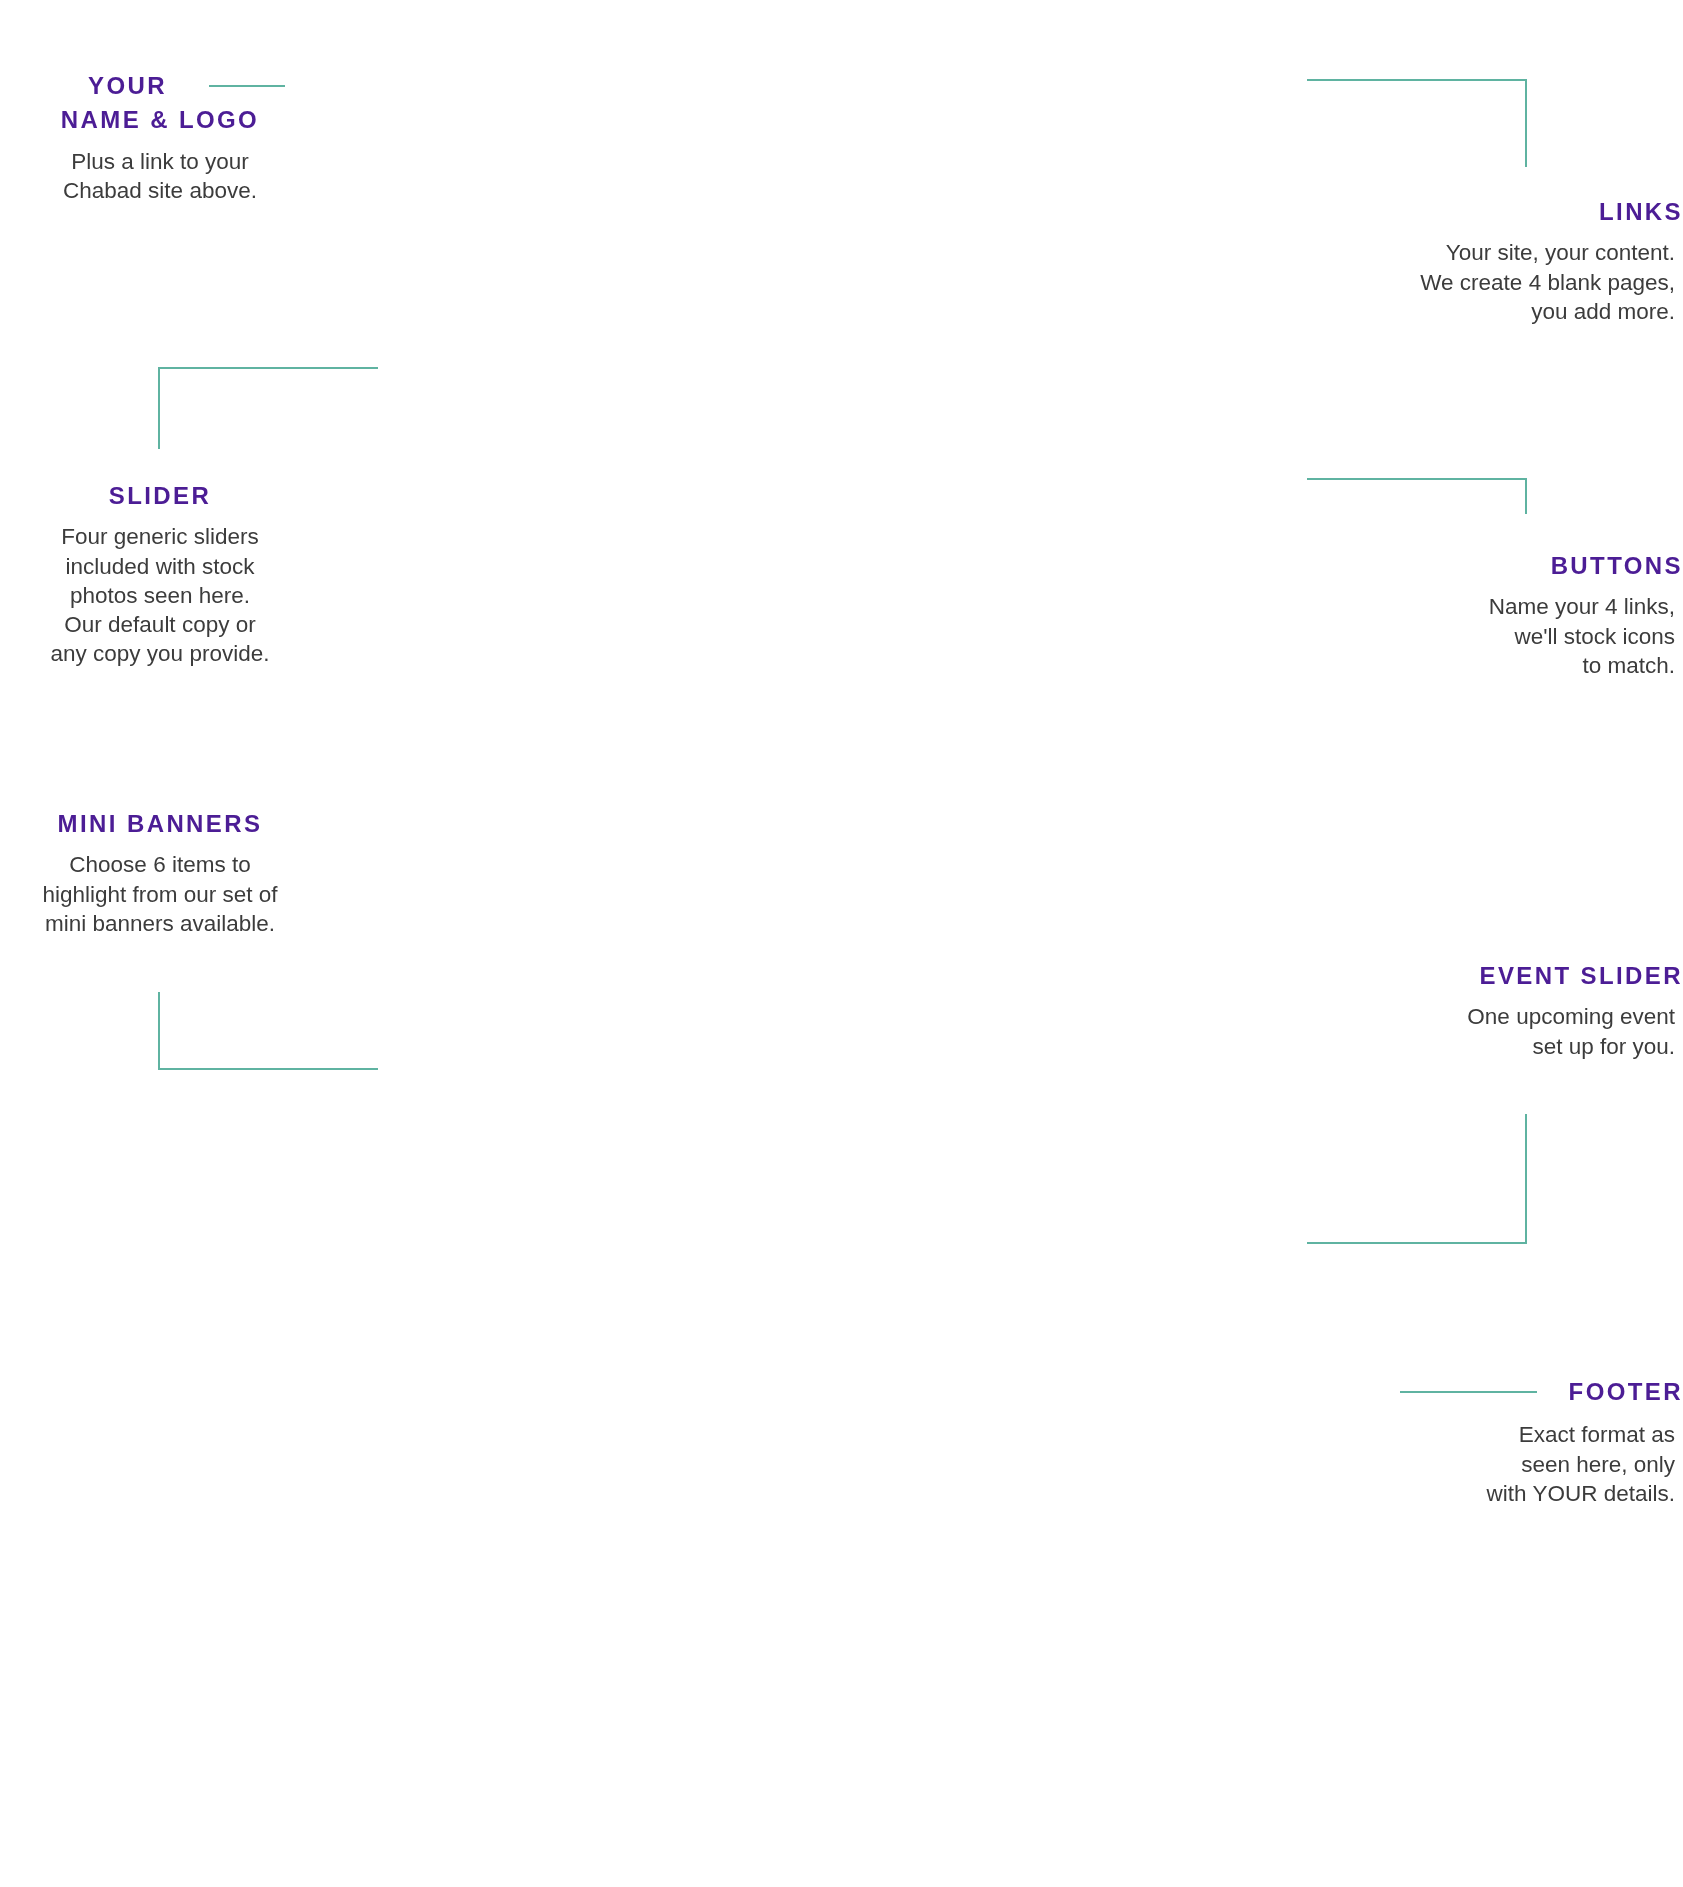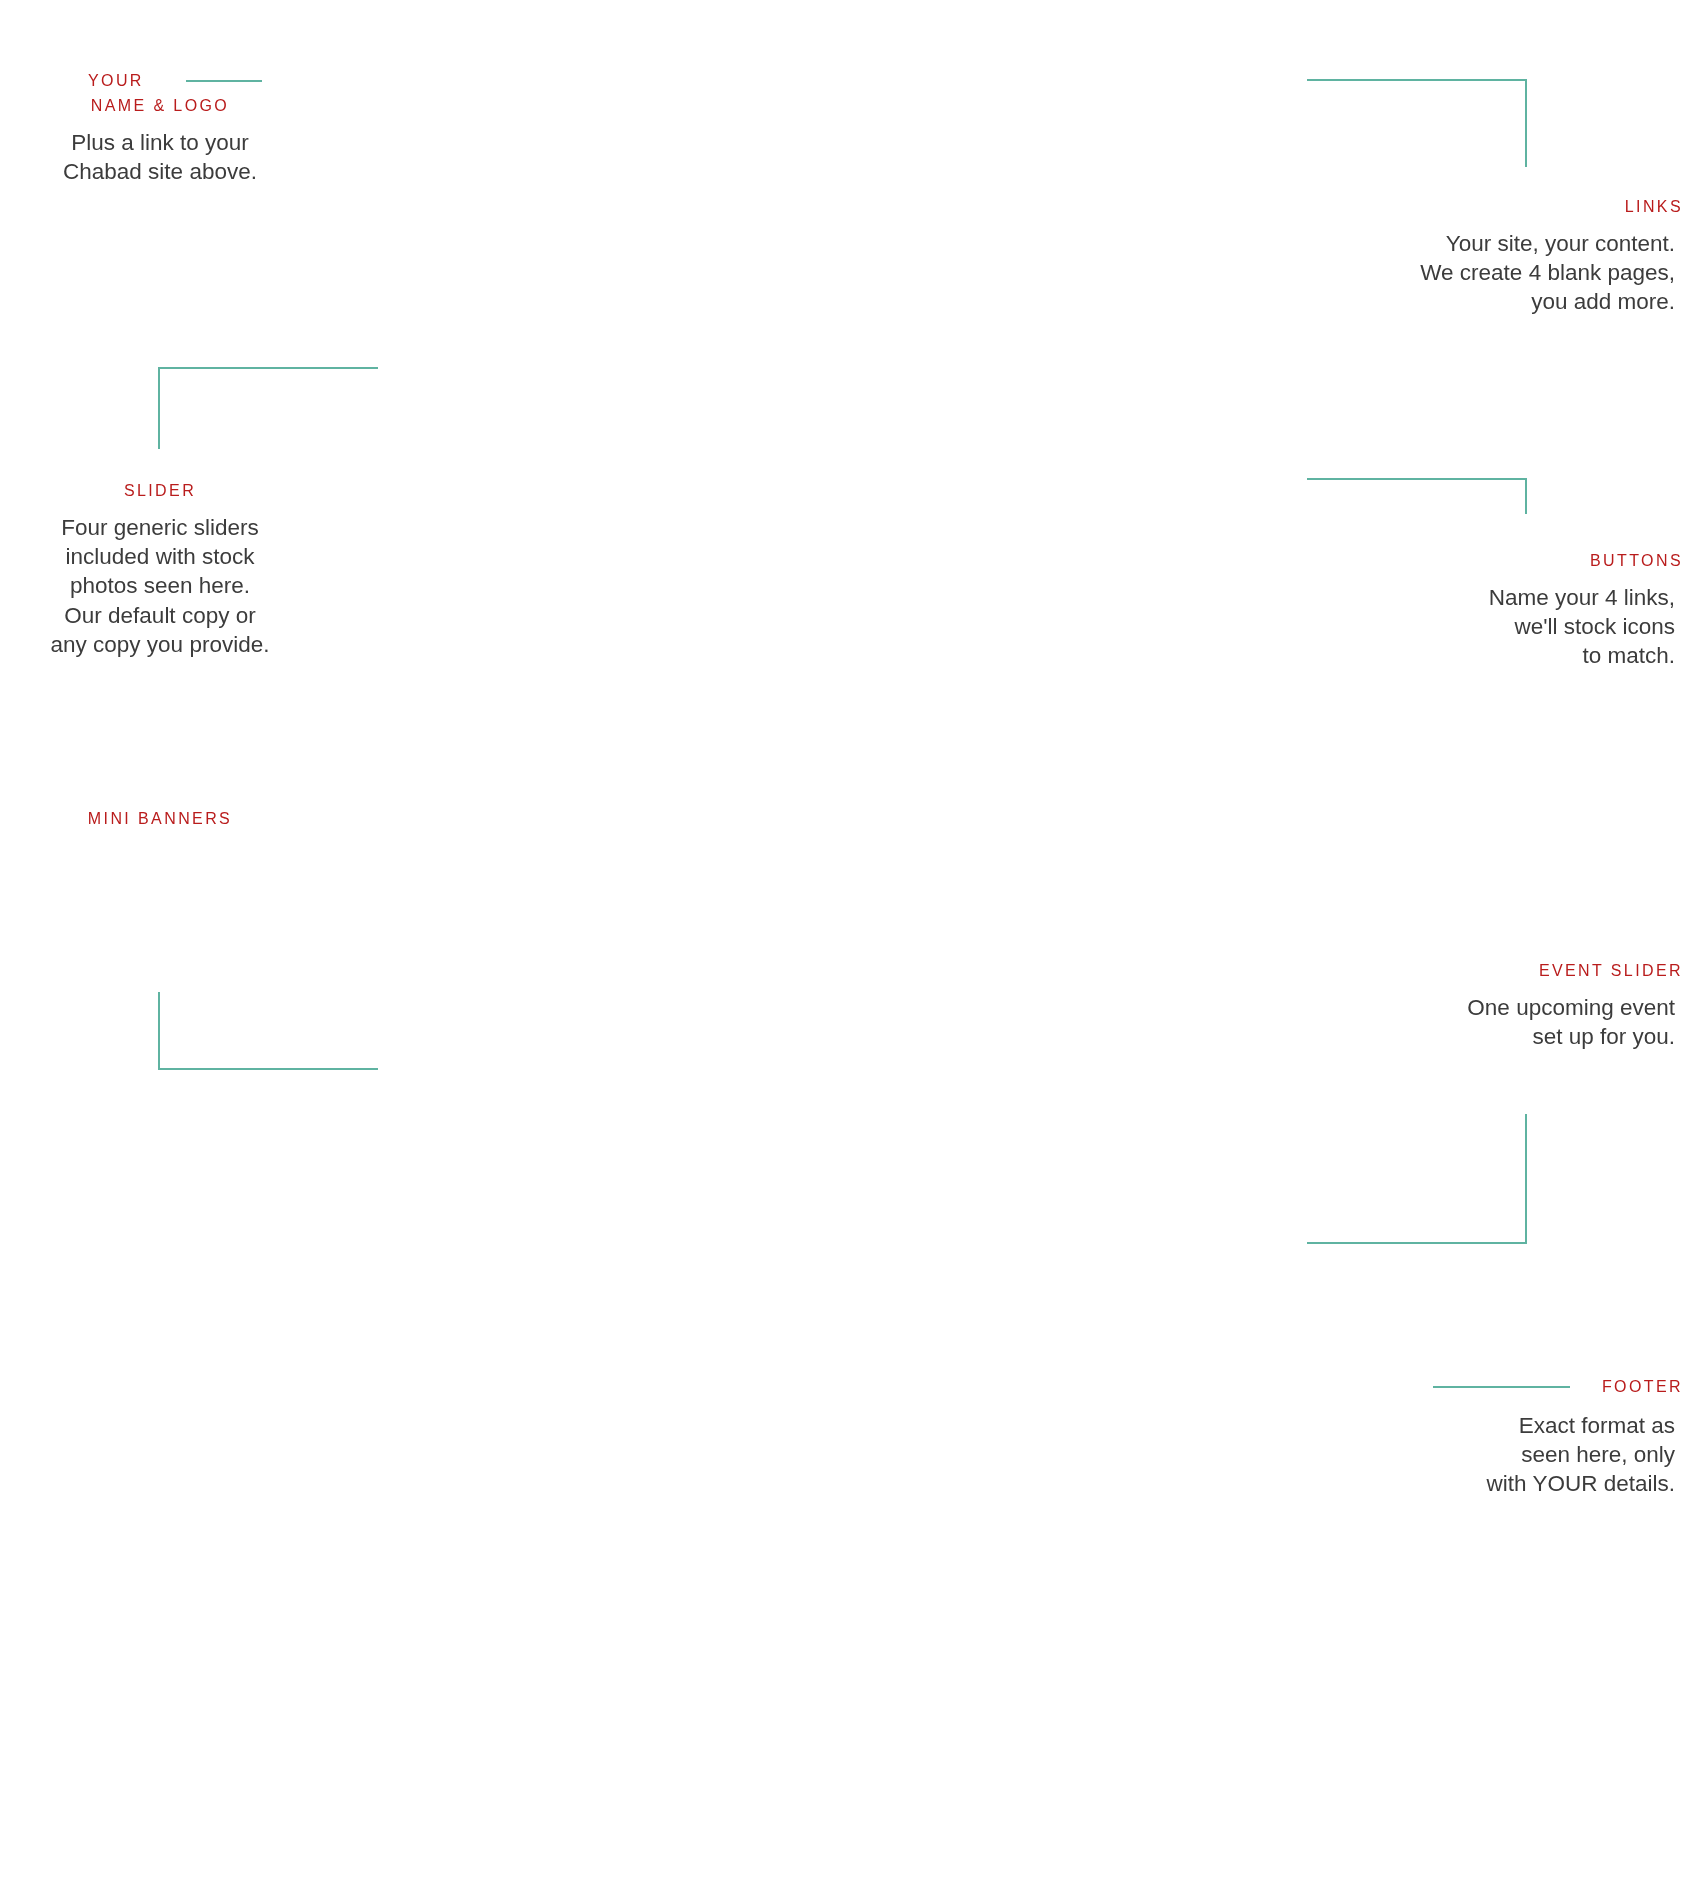--- a/index.html
+++ b/index.html
@@ -19,23 +19,23 @@
     height: 1887px;
     background: #ffffff;
     overflow: hidden;
   }
 
   
   .ann {
     position: absolute;
   }
   .ann-title {
-    color: #b91c1c;
-    font-weight: normal;
-    font-size: 16px;
+    color: #4c1d95;
+    font-weight: bold;
+    font-size: 24px;
     letter-spacing: 2.4px;
     line-height: 1.18;
     margin: 0 0 12px 0;
     white-space: nowrap;
   }
   .ann-body {
     color: #3C3C3C;
     font-size: 22.5px;
     font-weight: 400;
     line-height: 1.30;
@@ -99,20 +99,25 @@
       <span class="ln">Four generic sliders</span>
       <span class="ln">included with stock</span>
       <span class="ln">photos seen here.</span>
       <span class="ln">Our default copy or</span>
       <span class="ln">any copy you provide.</span>
     </p>
   </div>
 
   <div class="ann align-center" style="left:0px; top:810px; width:320px;">
     <div class="ann-title">MINI BANNERS</div>
+    <p class="ann-body">
+      <span class="ln">Choose 6 items to</span>
+      <span class="ln">highlight from our set of</span>
+      <span class="ln">mini banners available.</span>
+    </p>
   </div>
 
   <div class="bracket corner-bl" style="left:158px; top:992px; width:220px; height:78px;"></div>
 
   <div class="bracket corner-tr" style="left:1307px; top:79px; width:220px; height:88px;"></div>
 
   <div class="ann align-right" style="left:1363px; top:198px; width:320px;">
     <div class="ann-title">LINKS</div>
     <p class="ann-body">
       <span class="ln">Your site, your content.</span>

